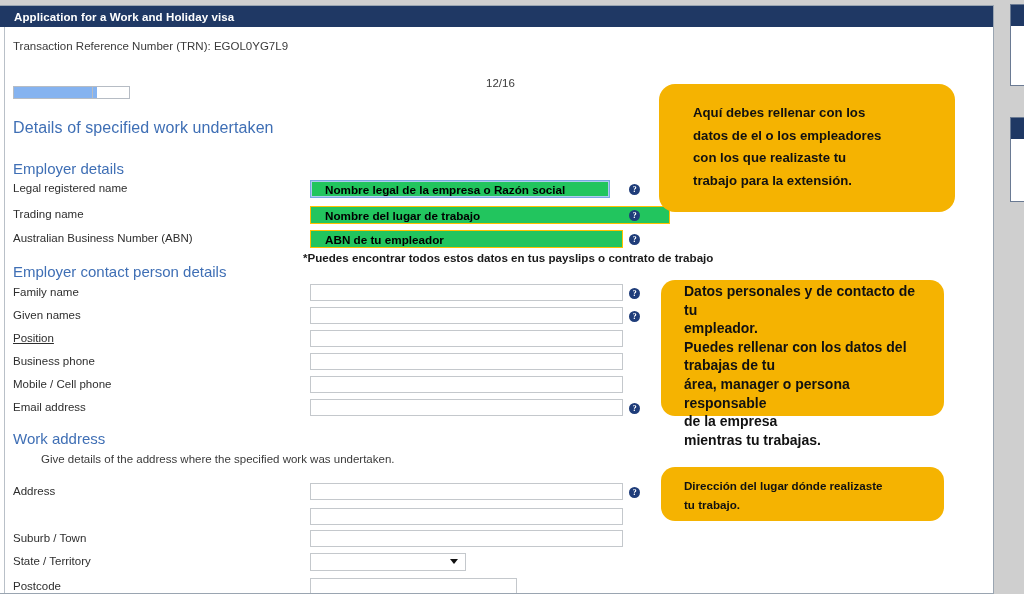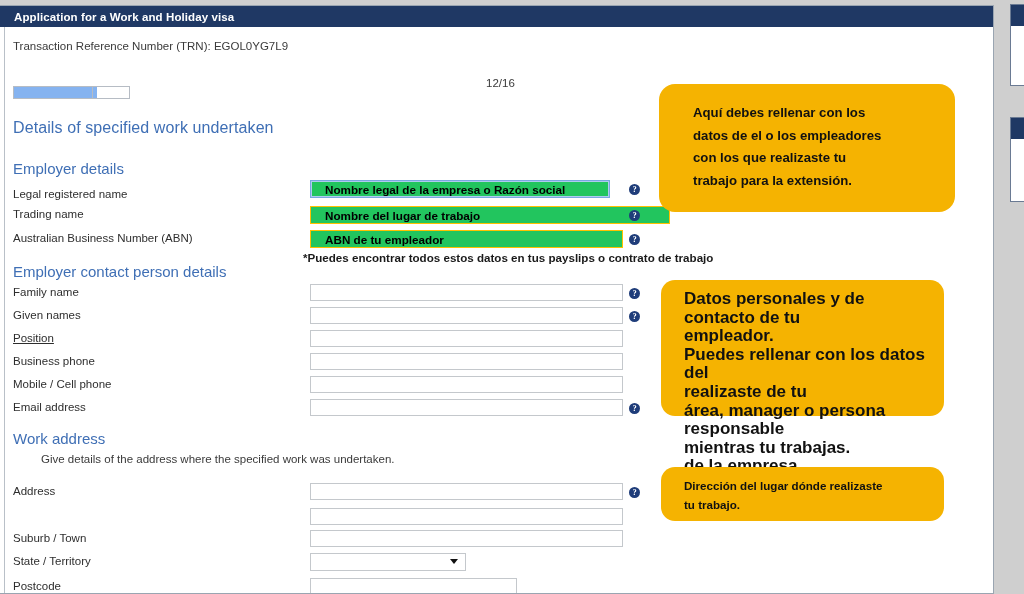--- a/index.html
+++ b/index.html
@@ -201,22 +201,22 @@
     border-radius: 16px;
     padding: 18px 24px 0 34px;
     font-size: 13.2px;
     line-height: 22.5px;
     margin-top: 12px;
   }
   .callout.c2 {
     left: 661px; top: 253px;
     width: 283px; height: 136px;
     border-radius: 14px;
-    padding: 10px 12px 0 23px;
-    font-size: 17px;
+    padding: 2px 12px 0 23px;
+    font-size: 14px;
     line-height: 18.6px;
   }
   .callout.c3 {
     left: 661px; top: 440px;
     width: 283px; height: 54px;
     border-radius: 14px;
     padding: 10px 12px 0 23px;
     font-size: 11.6px;
     line-height: 18.6px;
   }
@@ -258,21 +258,21 @@
 
       <div class="progress-track">
         <div class="progress-fill" id="progress-fill" style="width: 72%;"></div>
         <div class="progress-tick" style="left:78px;"></div>
       </div>
 
       <h1 class="page-title">Details of specified work undertaken</h1>
 
       <div class="section-head" style="top:133px;">Employer details</div>
 
-      <div class="f-label" style="top:155px;margin-top:6px;">Legal registered name</div>
+      <div class="f-label" style="top:155px;">Legal registered name</div>
       <div class="f-input yellow focused" style="top:153px; width:300px;">Nombre legal de la empresa o Razón social</div>
       <div class="help-icon" style="left:629px; top:157px;">?</div>
 
       <div class="f-label" style="top:181px;">Trading name</div>
       <div class="f-input yellow" style="top:179px; width:360px;">Nombre del lugar de trabajo</div>
       <div class="help-icon" style="left:629px; top:183px;">?</div>
 
       <div class="f-label" style="top:205px;">Australian Business Number (ABN)</div>
       <div class="f-input yellow" style="top:203px; width:313px;">ABN de tu empleador</div>
       <div class="help-icon" style="left:629px; top:207px;">?</div>
@@ -326,24 +326,24 @@
         <div>Aquí debes rellenar con los</div>
         <div>datos de el o los empleadores</div>
         <div>con los que realizaste tu</div>
         <div>trabajo para la extensión.</div>
       </div>
 
       <div class="callout c2">
         <div>Datos personales y de contacto de tu</div>
         <div>empleador.</div>
         <div>Puedes rellenar con los datos del</div>
-        <div>realizaste de tu</div>
+        <div>trabajas de tu</div>
         <div>área, manager o persona responsable</div>
+        <div>de la empresa</div>
         <div>mientras tu trabajas.</div>
-        <div>de la empresa</div>
       </div>
 
       <div class="callout c3">
         <div>Dirección del lugar dónde realizaste</div>
         <div>tu trabajo.</div>
       </div>
 
     </div>
   </div>
 

